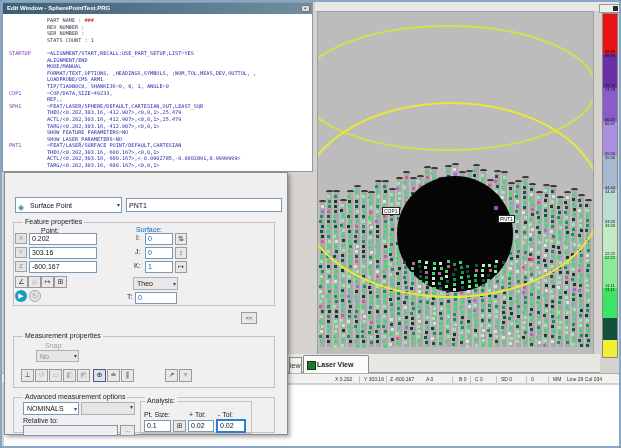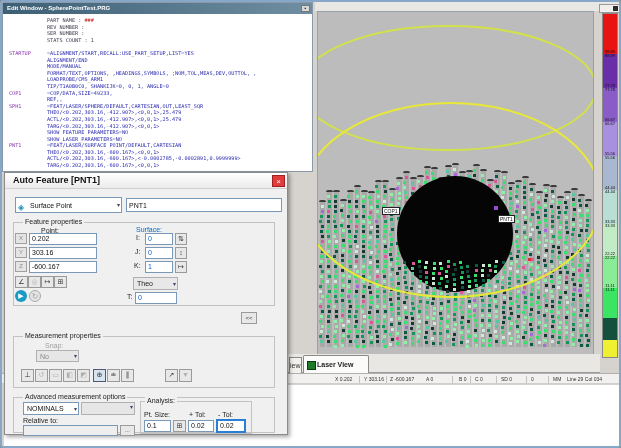--- a/index.html
+++ b/index.html
@@ -1527,24 +1527,20 @@
       <div class="sep" style="left: 384px;"></div>
       <div class="sep" style="left: 450px;"></div>
       <div class="sep" style="left: 468px;"></div>
       <div class="sep" style="left: 494px;"></div>
       <div class="sep" style="left: 524px;"></div>
       <div class="sep" style="left: 546px;"></div>
     </div>
   <div id="bottom-white" class="abs"></div>
 
   <div id="dialog" class="abs">
-    <div id="dlg-titlebar" class="abs">
-      <div id="dlg-title" class="abs">Auto Feature [PNT1]</div>
-      <div id="dlg-close" class="abs">×</div>
-    </div>
 
     <div class="combo" style="left:10px;top:24px;width:107px;height:16px;line-height:15px;padding-left:14px;">
       <span style="position:absolute;left:2px;top:2px;color:#1b8fb0;font-size:8px;">◈</span>
       <span>Surface Point</span>
       <span class="ar">▾</span>
     </div>
     <div class="field" style="left:121px;top:25px;width:156px;height:14px;line-height:13px;">PNT1</div>
 
     <div class="grp" style="left:8px;top:49px;width:262px;height:84px;"></div>
     <div class="grp-label" style="left:18px;top:45px;">Feature properties</div>

